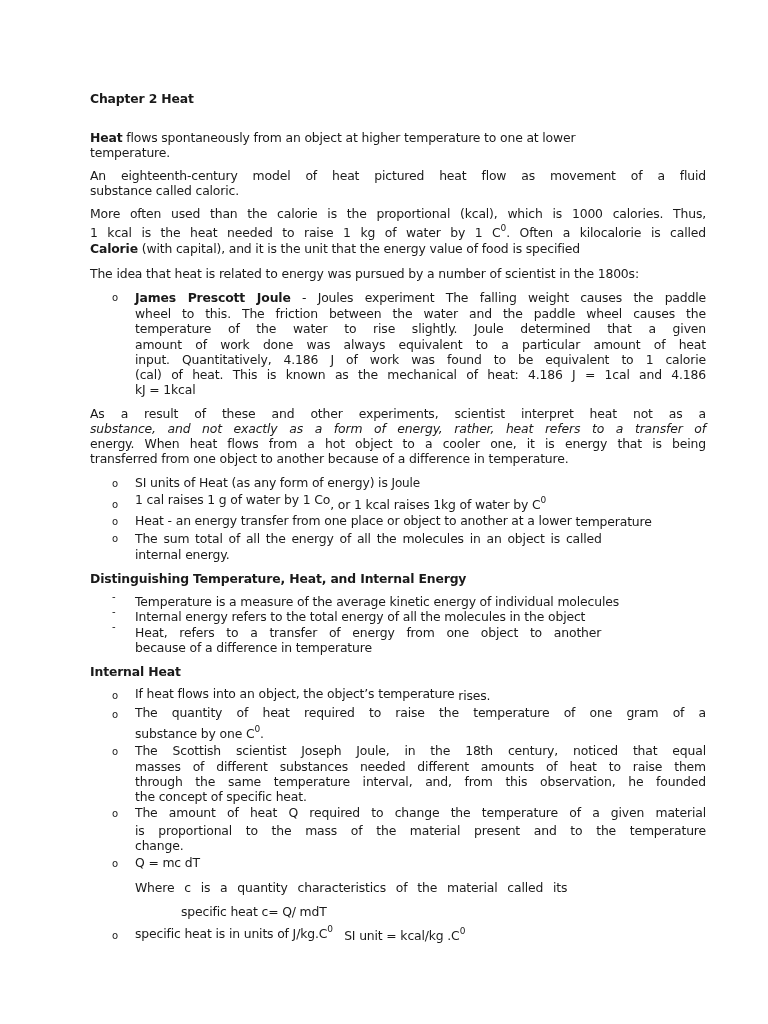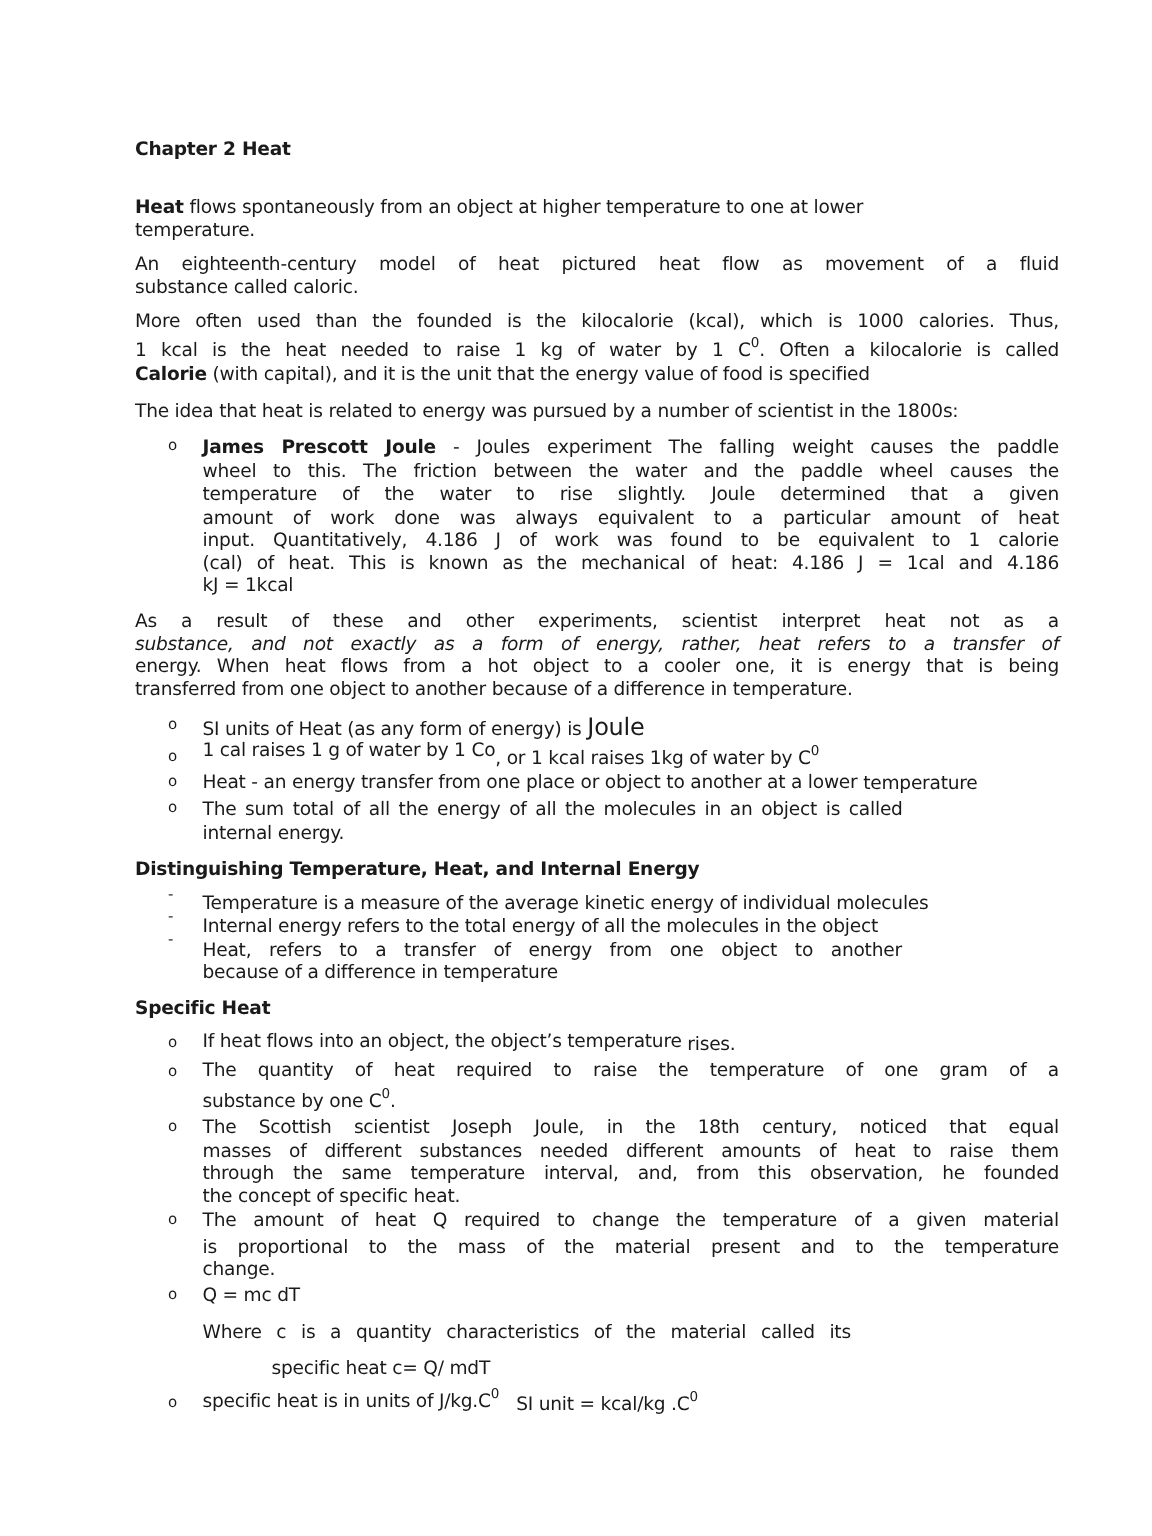--- a/index.html
+++ b/index.html
@@ -10,36 +10,36 @@
     }
     .page { position: absolute; left: 90px; top: 0; width: 618px; }
     .abs { position: absolute; left: 0; white-space: nowrap; }
     .just { text-align: justify; text-align-last: justify; white-space: nowrap; width: 616px; }
     b, .b { font-weight: bold; }
     .bullet { position: absolute; left: 22px; font-size: 10px; }
     .dash { position: absolute; left: 22px; font-size: 10px; }
     .ind { left: 45px; }
     .ind.just { width: 571px; }
     sup { font-size: 9px; vertical-align: 6px; line-height: 0; }
-    .sm { font-size: 16px; }
+    .sm { font-size: 12px; }
   </style>
 </head>
 <body>
 
 <div class="page">
 
   <div class="abs b" style="top:91px;text-align:right;">Chapter 2 Heat</div>
 
   <div class="abs" style="top:130px;"><b>Heat</b><span> flows spontaneously from an object at higher temperature to one at lower</span></div>
   <div class="abs" style="top:145px;">temperature.</div>
 
   <div class="abs just" style="top:168px;">An eighteenth-century model of heat pictured heat flow as movement of a fluid</div>
   <div class="abs" style="top:183px;">substance called caloric.</div>
 
-  <div class="abs just" style="top:206px;">More often used than the founded is the kilocalorie (kcal), which is 1000 calories. Thus,</div>
+  <div class="abs just" style="top:206px;">More often used than the calorie is the proportional (kcal), which is 1000 calories. Thus,</div>
   <div class="abs just" style="top:225px;"><span>1 kcal is the heat needed to raise 1 kg of water by 1 C</span><sup>0</sup><span>. Often a kilocalorie is called</span></div>
   <div class="abs" style="top:241px;"><b>Calorie</b><span> (with capital), and it is the unit that the energy value of food is specified</span></div>
 
   <div class="abs" style="top:266px;">The idea that heat is related to energy was pursued by a number of scientist in the 1800s:</div>
 
   <span class="bullet" style="top:292px;">o</span>
   <div class="abs ind just" style="top:290px;"><b>James Prescott Joule</b><span> - Joules experiment The falling weight causes the paddle</span></div>
   <div class="abs ind just" style="top:306px;">wheel to this. The friction between the water and the paddle wheel causes the</div>
   <div class="abs ind just" style="top:321px;">temperature of the water to rise slightly. Joule determined that a given</div>
   <div class="abs ind just" style="top:337px;">amount of work done was always equivalent to a particular amount of heat</div>
@@ -68,21 +68,21 @@
   <div class="abs b" style="top:571px;">Distinguishing Temperature, Heat, and Internal Energy</div>
 
   <span class="dash" style="top:591px;">-</span>
   <div class="abs ind" style="top:594px;">Temperature is a measure of the average kinetic energy of individual molecules</div>
   <span class="dash" style="top:606px;">-</span>
   <div class="abs ind" style="top:609px;">Internal energy refers to the total energy of all the molecules in the object</div>
   <span class="dash" style="top:621px;">-</span>
   <div class="abs ind" style="top:625px; word-spacing:8px;">Heat, refers to a transfer of energy from one object to another</div>
   <div class="abs ind" style="top:640px;">because  of  a difference in temperature</div>
 
-  <div class="abs b" style="top:664px;">Specific Heat</div>
+  <div class="abs b" style="top:664px;">Internal Heat</div>
 
   <span class="bullet" style="top:690px;">o</span>
   <div class="abs ind" style="top:686px;"><span>If heat flows into an object, the object’s temperature </span><span style="position:relative; top:2px;">rises.</span></div>
 
   <span class="bullet" style="top:709px;">o</span>
   <div class="abs ind just" style="top:705px;">The quantity of heat required to raise the temperature of one gram of a</div>
   <div class="abs ind" style="top:726px;"><span>substance by one C</span><sup>0</sup><span>.</span></div>
 
   <span class="bullet" style="top:746px;">o</span>
   <div class="abs ind just" style="top:743px;">The Scottish scientist Joseph Joule, in the 18th century, noticed that equal</div>

